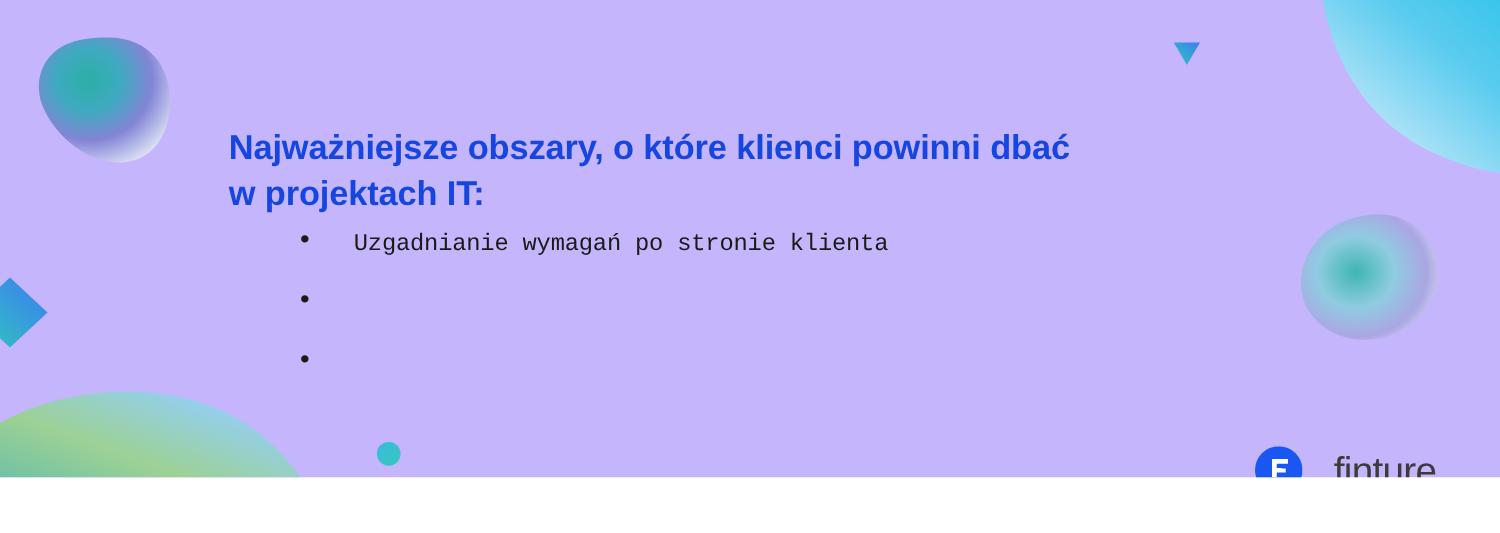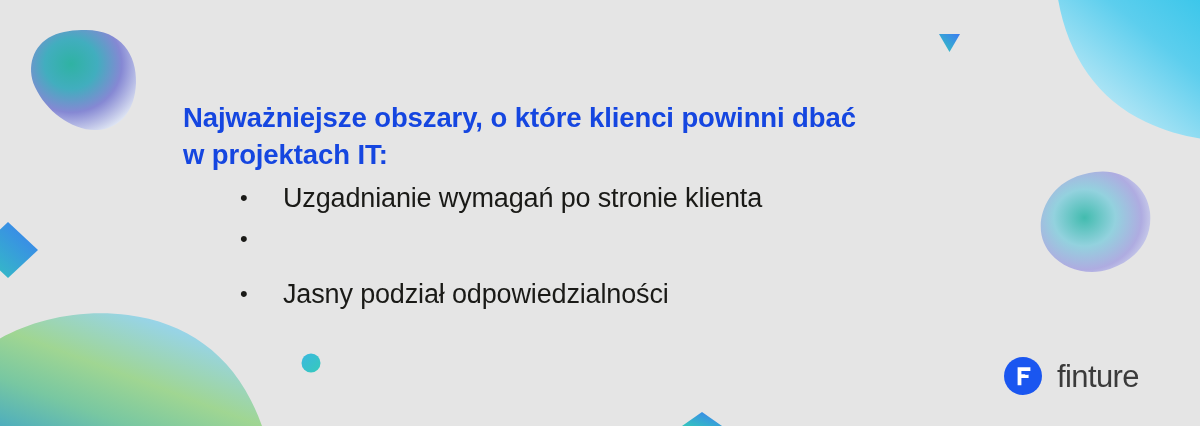--- a/index.html
+++ b/index.html
@@ -8,22 +8,22 @@
     padding: 0;
     background: #ffffff;
   }
   body {
     font-family: "Liberation Sans", sans-serif;
   }
 
   .slide {
     position: relative;
     width: 1200px;
-    height: 426px;
-    background: #e5e5e5;
+    height: 382px;
+    background: #c4b5fd;
     overflow: hidden;
   }
 
   
   .decor {
     position: absolute;
     inset: 0;
     pointer-events: none;
   }
   .decor svg {
@@ -76,37 +76,37 @@
     flex: 0 0 auto;
     width: 43px;
     font-size: 22px;
     line-height: 1;
     color: #1a1a17;
     text-align: left;
     transform: translateY(-2px);
   }
   .bullet-text {
     flex: 1 1 auto;
-    font-family: Liberation Sans, sans-serif;
-    font-size: 27px;
+    font-family: Liberation Mono, monospace;
+    font-size: 19px;
     font-weight: 400;
     line-height: 1.2;
     color: #1a1a17;
     letter-spacing: -0.15px;
     white-space: nowrap;
   }
 
   
   .logo {
     position: absolute;
     left: 1004px;
     top: 357px;
     display: flex;
     align-items: center;
-    gap: 15px;
+    gap: 25px;
   }
   .logo-mark {
     width: 38px;
     height: 38px;
     flex: 0 0 auto;
     display: block;
   }
   .logo-word {
     font-family: "Liberation Sans", sans-serif;
     font-size: 31px;
@@ -189,21 +189,20 @@
     <ul class="bullets">
       <li class="bullet">
         <span class="bullet-marker">•</span>
         <span class="bullet-text">Uzgadnianie wymagań po stronie klienta</span>
       </li>
       <li class="bullet">
         <span class="bullet-marker">•</span>
       </li>
       <li class="bullet">
         <span class="bullet-marker">•</span>
-        <span class="bullet-text">Jasny podział odpowiedzialności</span>
       </li>
     </ul>
 
     <div class="logo">
       <svg class="logo-mark" viewBox="0 0 38 38" xmlns="http://www.w3.org/2000/svg">
         <circle cx="19" cy="19" r="19" fill="#1a56f0"></circle>
 
         <path d="M13.6 10.2 H26.4 V13.9 H17.4 V17.3 H24.6 V21.0 H17.4 V28.2 H13.6 Z" fill="#ffffff"></path>
         <rect x="21.2" y="16.2" width="3.6" height="1.6" fill="#1a56f0"></rect>
       </svg>

